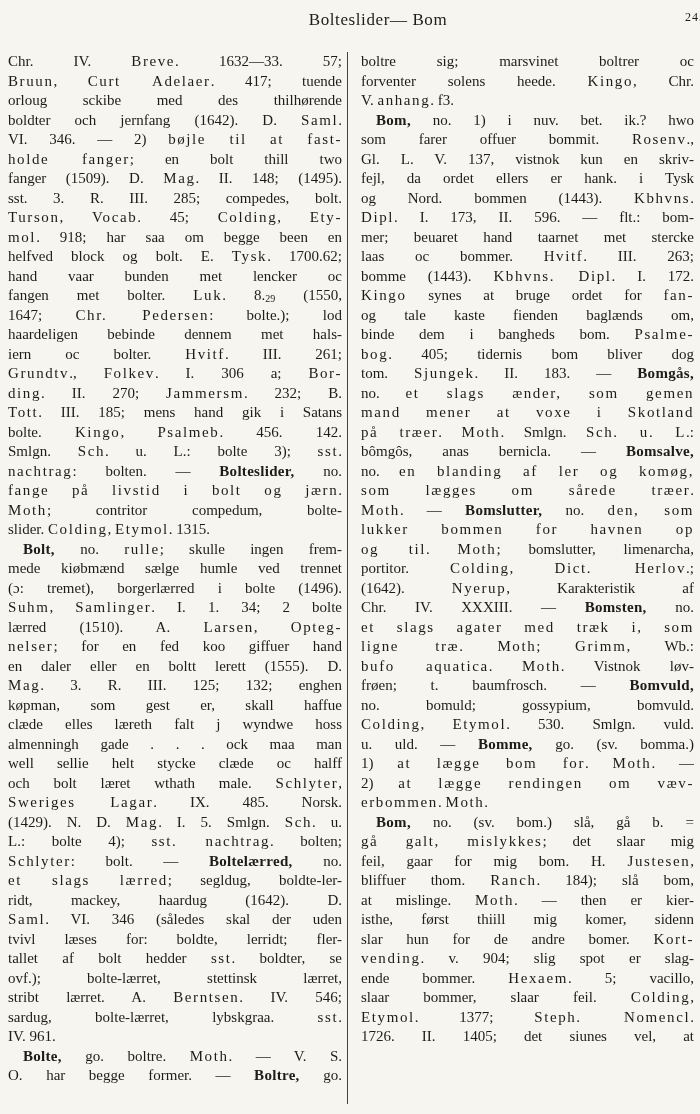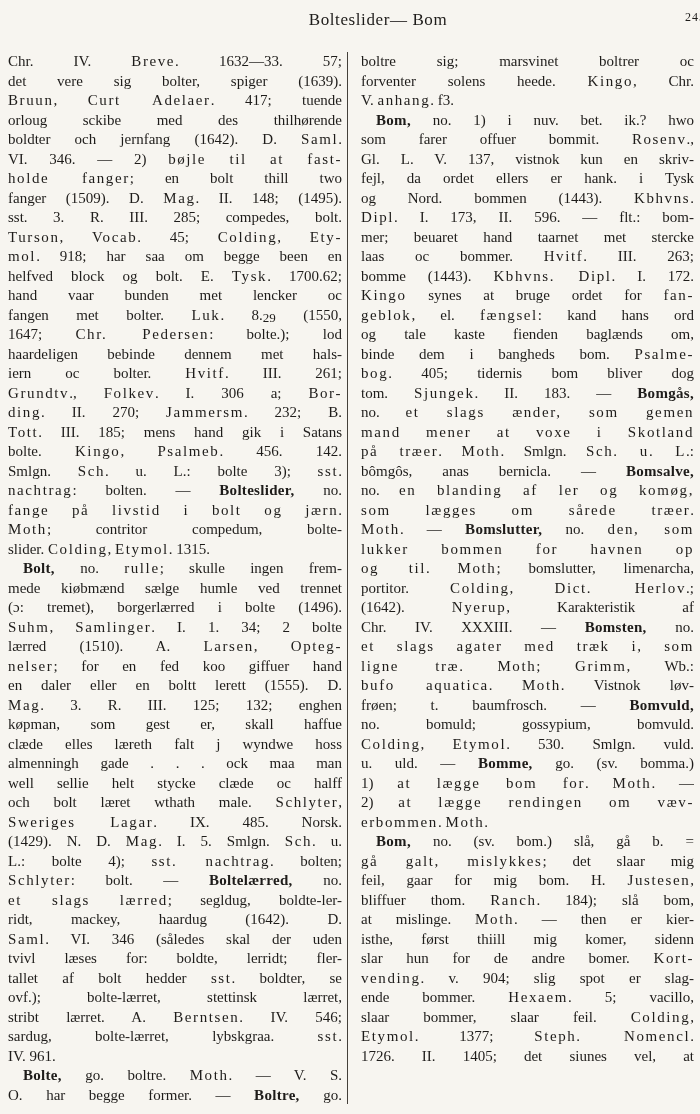--- a/index.html
+++ b/index.html
@@ -41,34 +41,33 @@
     height:19.5px;line-height:19.5px;
     text-align:justify;
     text-align-last:justify;
     overflow:hidden;
     white-space:nowrap;
   }
   .line.last{text-align-last:left;white-space:normal;}
   .line.indent{text-indent:15px;}
   .sp{letter-spacing:1.6px;}
   .hw{font-weight:700;letter-spacing:0.3px;}
-  .sm{font-size:13px;vertical-align:-2px;letter-spacing:0;}
+  .sm{font-size:10px;vertical-align:-2px;letter-spacing:0;}
 </style>
 </head>
 <body>
 
 <div class="page">
   <div class="header">
     <span class="running-title">Bolteslider— Bom</span>
     <span class="page-number">245</span>
   </div>
   <div class="cols">
     <div class="col col-left">
         <div class="line">Chr. IV. <span class="sp">Breve</span>. 1632—33. 57;</div>
-        <div class="line">det vere sig bolter, spiger (1639).</div>
         <div class="line"><span class="sp">Bruun</span>, <span class="sp">Curt Adelaer</span>. 417; tuende</div>
         <div class="line">orloug sckibe med des thilhørende</div>
         <div class="line">boldter och jernfang (1642). D. <span class="sp">Saml</span>.</div>
         <div class="line">VI. 346. — 2) <span class="sp">bøjle til at fast-</span></div>
         <div class="line"><span class="sp">holde fanger</span>; en bolt thill two</div>
         <div class="line">fanger (1509). D. <span class="sp">Mag</span>. II. 148; (1495).</div>
         <div class="line">sst. 3. R. III. 285; compedes, bolt.</div>
         <div class="line"><span class="sp">Turson</span>, <span class="sp">Vocab</span>. 45; <span class="sp">Colding</span>, <span class="sp">Ety-</span></div>
         <div class="line"><span class="sp">mol</span>. 918; har saa om begge been en</div>
         <div class="line">helfved block og bolt. E. <span class="sp">Tysk</span>. 1700.62;</div>
@@ -123,21 +122,20 @@
         <div class="line indent"><b class="hw">Bom,</b> no. 1) i nuv. bet. ik.? hwo</div>
         <div class="line">som farer offuer bommit. <span class="sp">Rosenv</span>.,</div>
         <div class="line">Gl. L. V. 137, vistnok kun en skriv-</div>
         <div class="line">fejl, da ordet ellers er hank. i Tysk</div>
         <div class="line">og Nord. bommen (1443). <span class="sp">Kbhvns</span>.</div>
         <div class="line"><span class="sp">Dipl</span>. I. 173, II. 596. — flt.: bom-</div>
         <div class="line">mer; beuaret hand taarnet met stercke</div>
         <div class="line">laas oc bommer. <span class="sp">Hvitf</span>. III. 263;</div>
         <div class="line">bomme (1443). <span class="sp">Kbhvns. Dipl</span>. I. 172.</div>
         <div class="line"><span class="sp">Kingo</span> synes at bruge ordet for <span class="sp">fan-</span></div>
-        <div class="line"><span class="sp">geblok</span>, el. <span class="sp">fængsel</span>: kand hans ord</div>
         <div class="line">og tale kaste fienden baglænds om,</div>
         <div class="line">binde dem i bangheds bom. <span class="sp">Psalme-</span></div>
         <div class="line"><span class="sp">bog</span>. 405; tidernis bom bliver dog</div>
         <div class="line">tom. <span class="sp">Sjungek</span>. II. 183. — <b class="hw">Bomgås,</b></div>
         <div class="line">no. <span class="sp">et slags ænder, som gemen</span></div>
         <div class="line"><span class="sp">mand mener at voxe i Skotland</span></div>
         <div class="line"><span class="sp">på træer</span>. <span class="sp">Moth</span>. Smlgn. <span class="sp">Sch. u. L</span>.:</div>
         <div class="line">bômgôs, anas bernicla. — <b class="hw">Bomsalve,</b></div>
         <div class="line">no. <span class="sp">en blanding af ler og komøg,</span></div>
         <div class="line"><span class="sp">som lægges om sårede træer</span>.</div>

